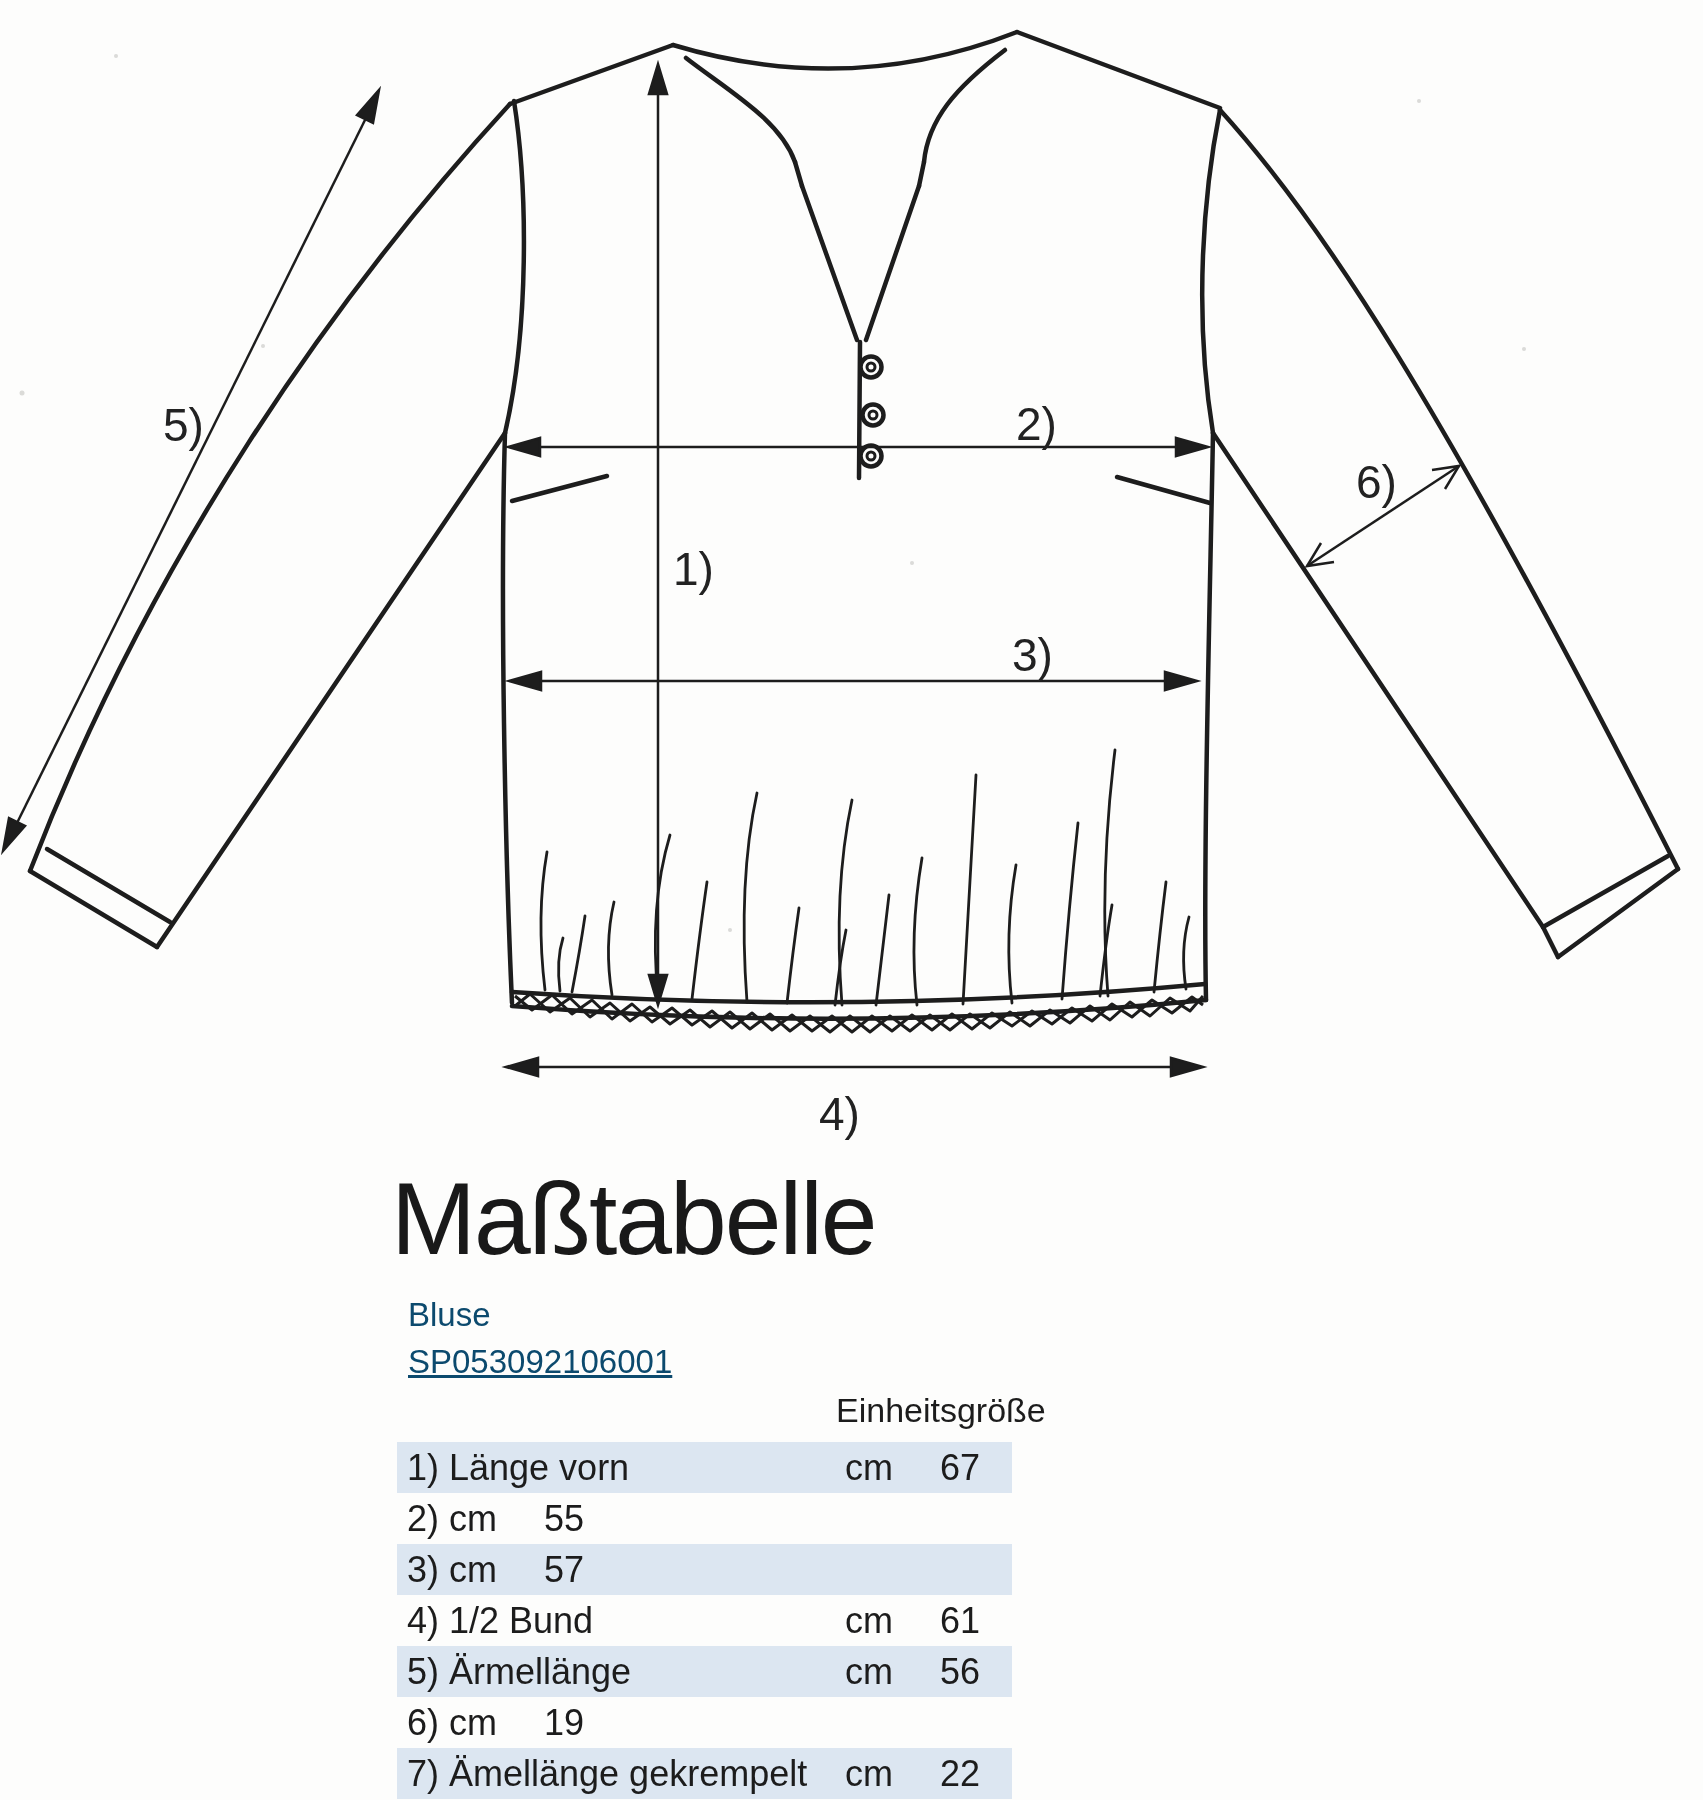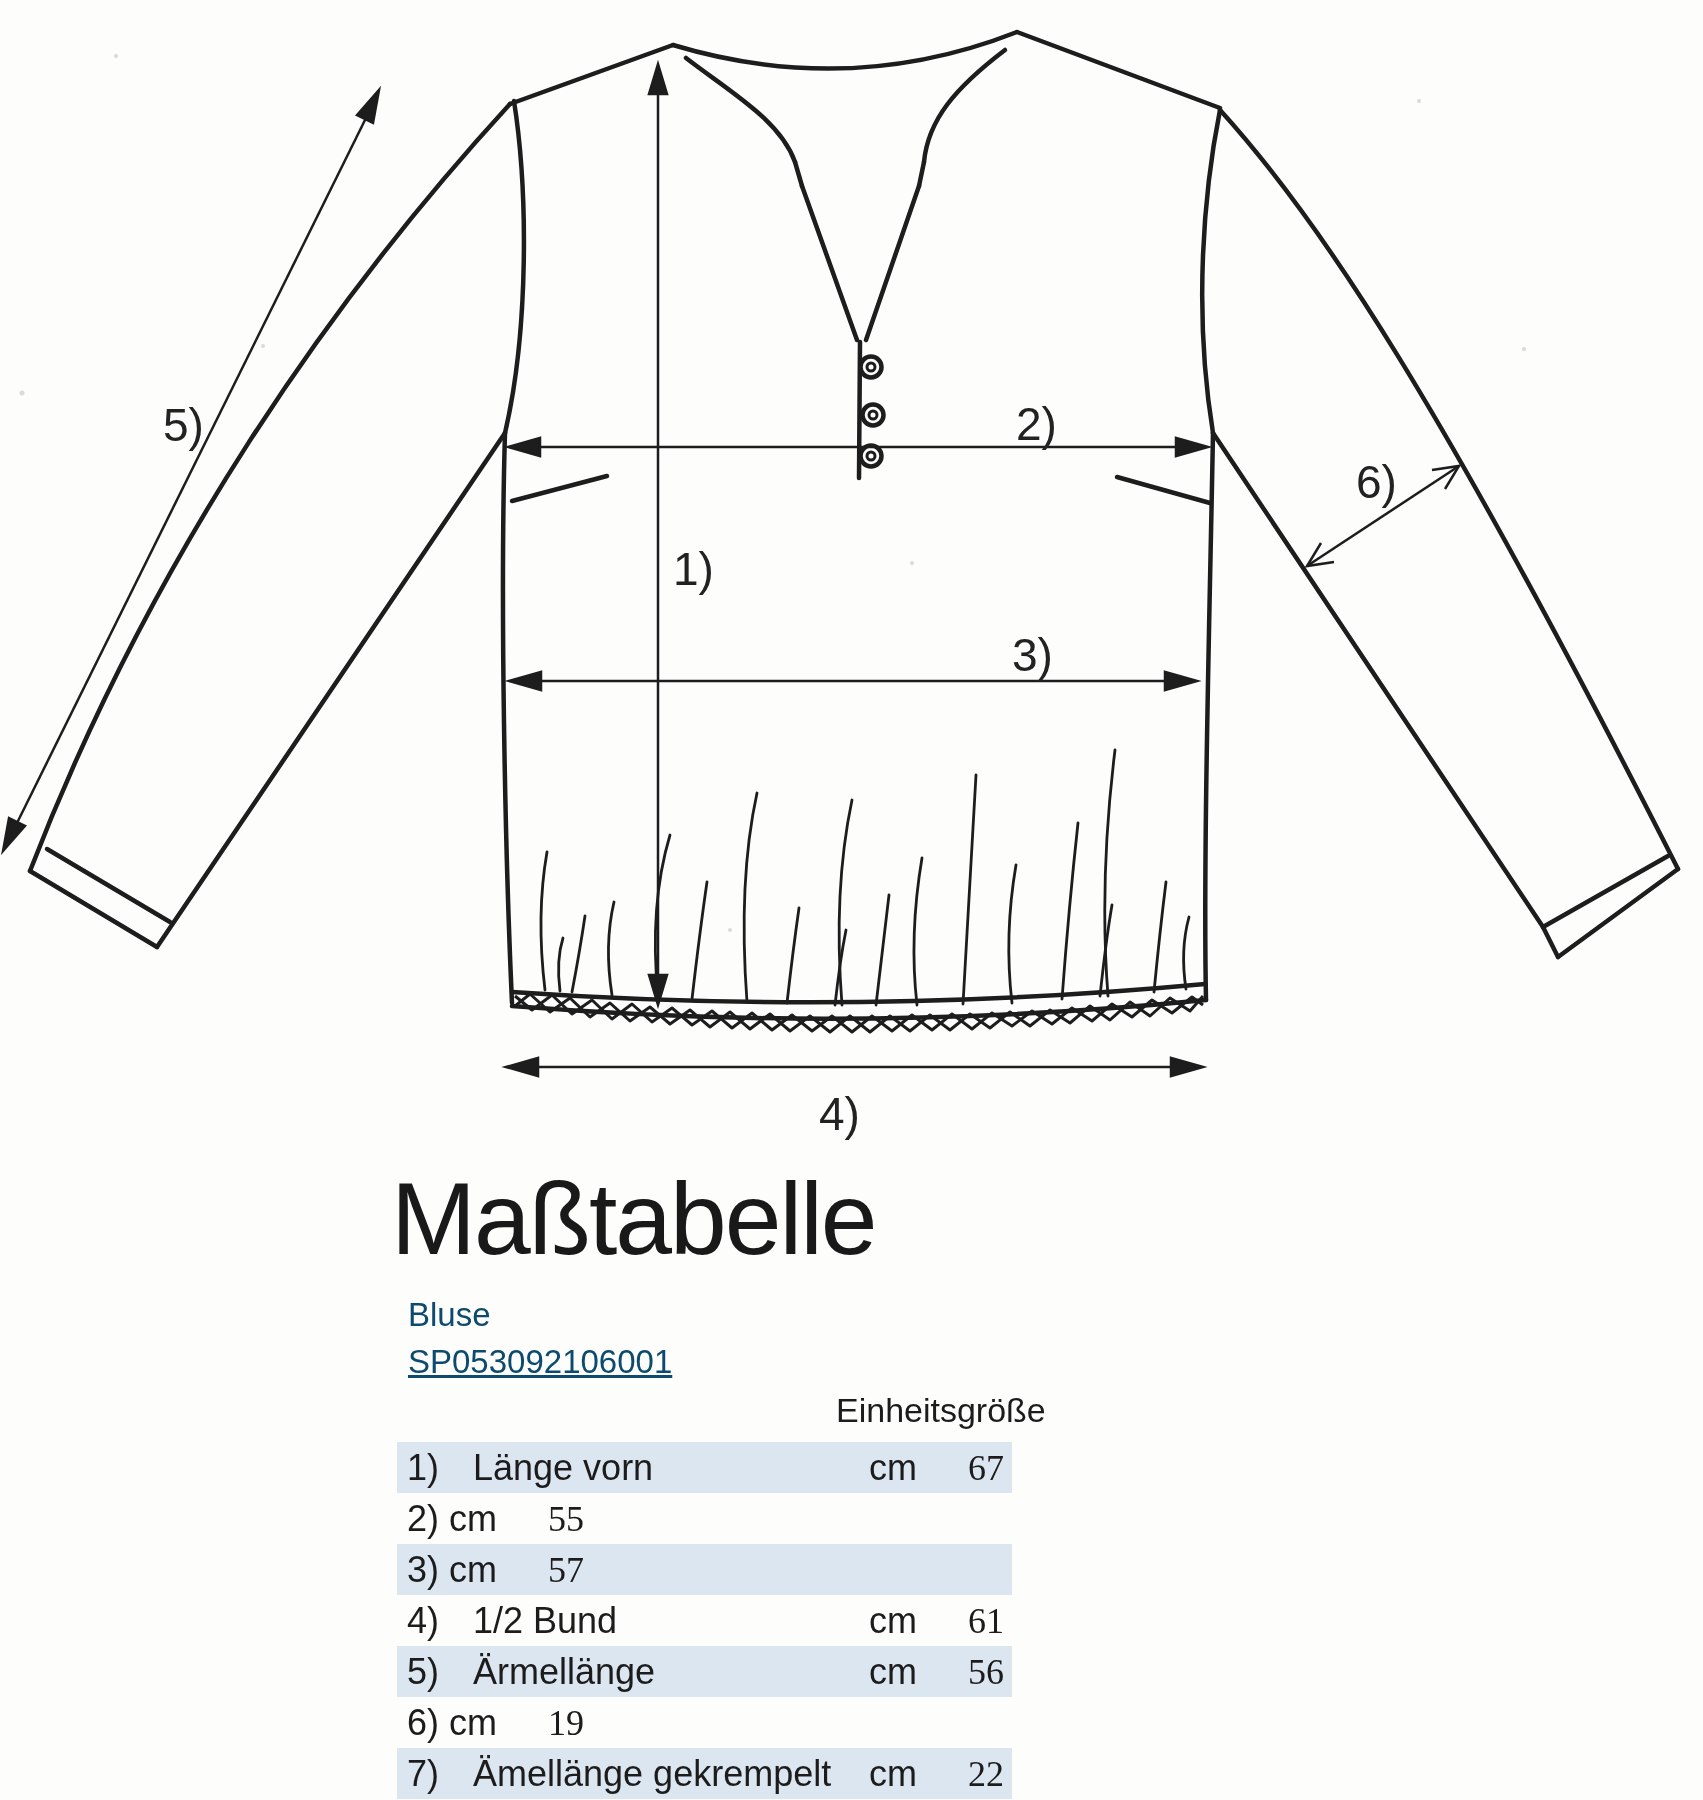--- a/index.html
+++ b/index.html
@@ -23,23 +23,23 @@
   .meta-material{left:842px;top:1295px;}
   .size-header{position:absolute;left:836px;top:1391px;font-size:34px;white-space:nowrap;}
   .size-table{
     position:absolute;left:397px;top:1442px;width:615px;
   }
   .size-row{
     display:flex;align-items:center;
     height:51px;font-size:36px;
   }
   .col-num{width:52px;padding-left:10px;box-sizing:border-box;flex:none;}
-  .col-label{width:396px;flex:none;white-space:nowrap;overflow:hidden;margin-left:24px;}
+  .col-label{width:396px;flex:none;white-space:nowrap;overflow:hidden;}
   .col-unit{width:95px;flex:none;}
-  .col-val{width:40px;flex:none;text-align:right;font-family:Liberation Serif, serif;}
+  .col-val{width:40px;flex:none;text-align:right;}
   svg text{font-family:"Liberation Sans", sans-serif;}
 </style>
 </head>
 <body>
 
 <div class="page">
 
   <svg class="drawing" width="1703" height="1150" viewBox="0 0 1703 1150">
 
     <g fill="none" stroke="#1d1d1d" stroke-width="4.5" stroke-linecap="round" stroke-linejoin="round">

